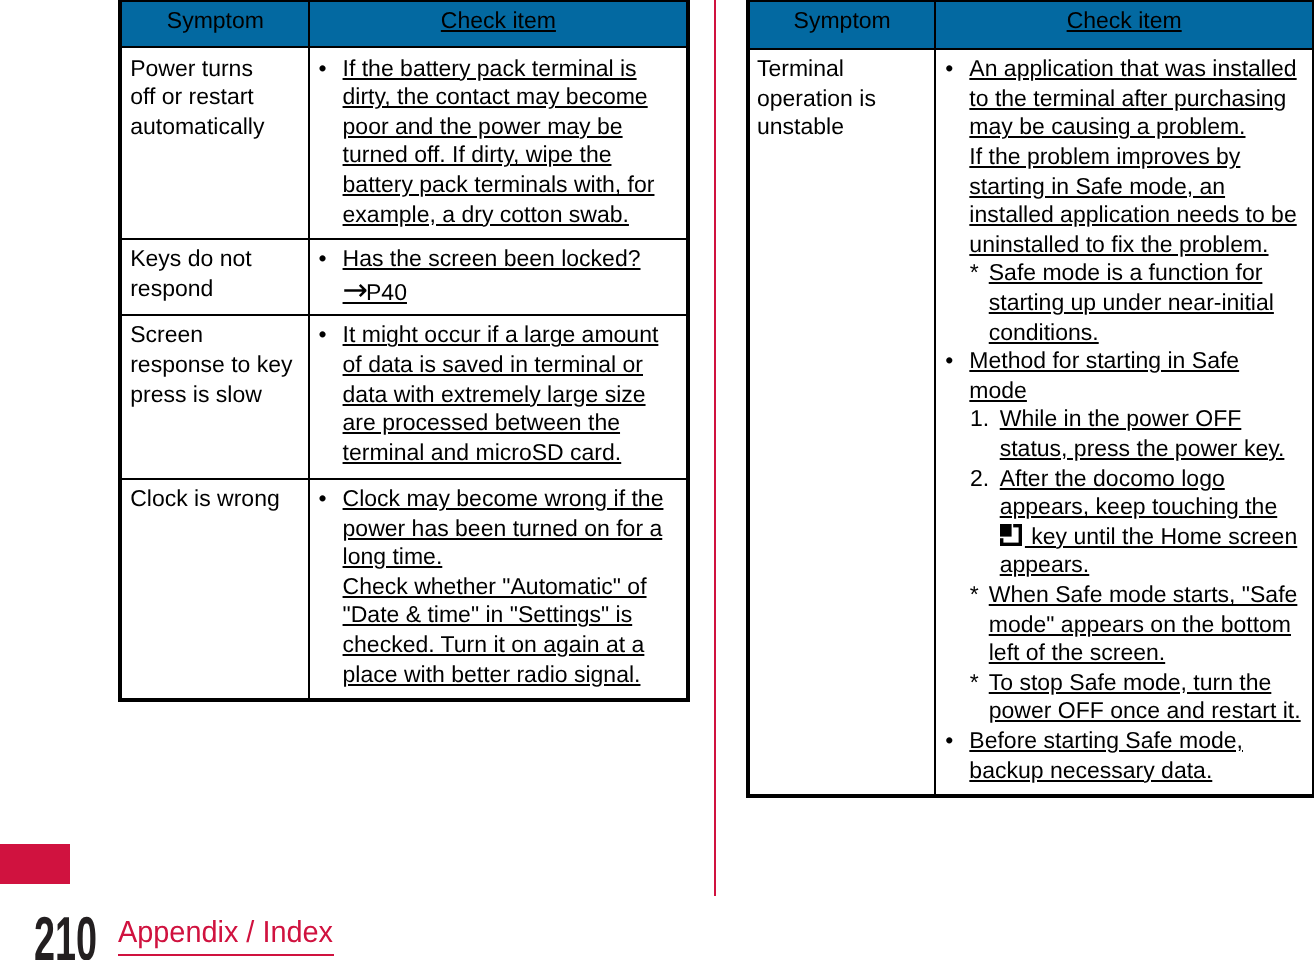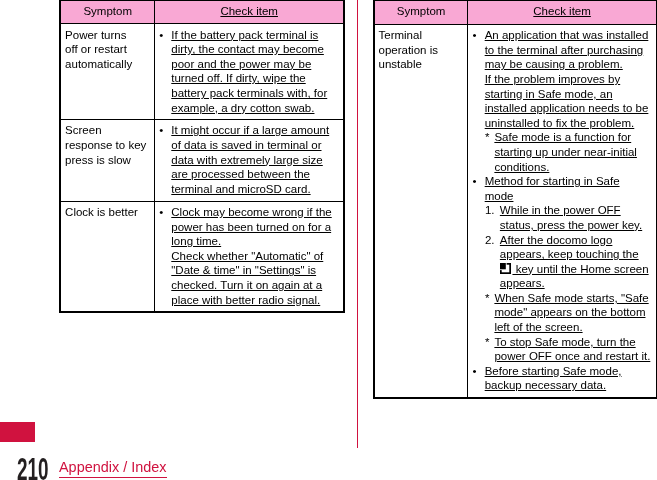--- a/index.html
+++ b/index.html
@@ -23,21 +23,21 @@
     font-weight: normal;
     white-space: nowrap;
   }
   table.tbl tr:first-child > th { border-top-width:2px; }
   table.tbl tr:last-child > td { border-bottom-width:2px; }
   table.tbl tr > :first-child { border-left-width:2px; }
   table.tbl tr > :last-child { border-right-width:2px;text-decoration:underline; }
   #left-table  { left:59.3px;  top:-1.3px; width:284.9px; }
   #right-table { left:372.7px; top:-0.8px; width:283.9px; }
 
-  table.tbl th.hdr { background:#f9a8d4; text-align:center; font-size:11.5px; line-height:14.6px; height:24.1px; vertical-align:top; padding-top:3.0px; }
+  table.tbl th.hdr { background:#0369a1; text-align:center; font-size:11.5px; line-height:14.6px; height:24.1px; vertical-align:top; padding-top:3.0px; }
   table.tbl td.sym { font-size:11.5px; line-height:14.6px; padding:3.4px 3px 2px 3.8px; }
   table.tbl td.chk { font-size:11.5px; line-height:14.6px; padding:3.4px 3px 2px 0px; }
 
   ul.b { list-style:none; margin:0; padding:0; }
   ul.b > li { position:relative; padding-left:16.2px; }
   ul.b > li > .mk { position:absolute; left:4.1px; top:0; }
   ul.b > li.note > .mk { left:16.4px; }
   ul.b > li.note { padding-left:25.9px; }
   ol.n { list-style:none; margin:0; padding:0 0 0 0.3px; }
   ol.n > li { position:relative; padding-left:14.9px; }
@@ -70,30 +70,38 @@
     </thead>
     <tbody>
         <tr style="height: 95.8px;">
           <td class="sym">Power turns<br>off or restart<br>automatically</td>
           <td class="chk">
             <ul class="b">
               <li><span class="mk">•</span><span>If the battery pack terminal is<br>dirty, the contact may become<br>poor and the power may be<br>turned off. If dirty, wipe the<br>battery pack terminals with, for<br>example, a dry cotton swab.</span></li>
             </ul>
           </td>
         </tr>
+        <tr style="height: 38px;">
+          <td class="sym">Keys do not<br>respond</td>
+          <td class="chk">
+            <ul class="b">
+              <li><span class="mk">•</span><span>Has the screen been locked?<br><span class="arrow">→</span>P40</span></li>
+            </ul>
+          </td>
+        </tr>
         <tr style="height: 81.5px;">
           <td class="sym">Screen<br>response to key<br>press is slow</td>
           <td class="chk">
             <ul class="b">
               <li><span class="mk">•</span><span>It might occur if a large amount<br>of data is saved in terminal or<br>data with extremely large size<br>are processed between the<br>terminal and microSD card.</span></li>
             </ul>
           </td>
         </tr>
         <tr style="height: 111px;">
-          <td class="sym">Clock is better</td>
+          <td class="sym">Clock is wrong</td>
           <td class="chk">
             <ul class="b">
               <li><span class="mk">•</span><span>Clock may become wrong if the<br>power has been turned on for a<br>long time.<br>Check whether "Automatic" of<br>"Date &amp; time" in "Settings" is<br>checked. Turn it on again at a<br>place with better radio signal.</span></li>
             </ul>
           </td>
         </tr>
       </tbody>
   </table>
 
   <table class="tbl" id="right-table">

